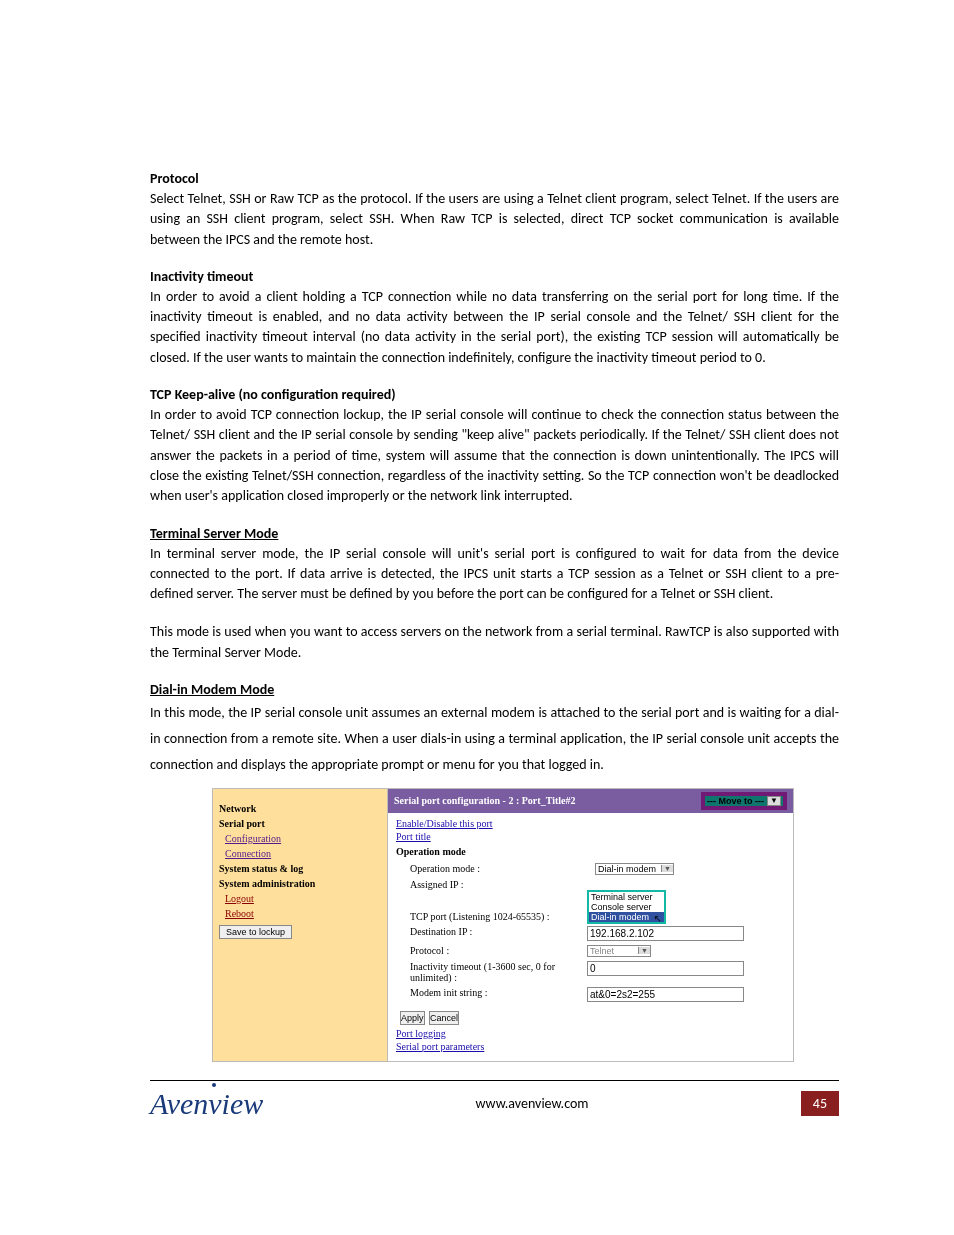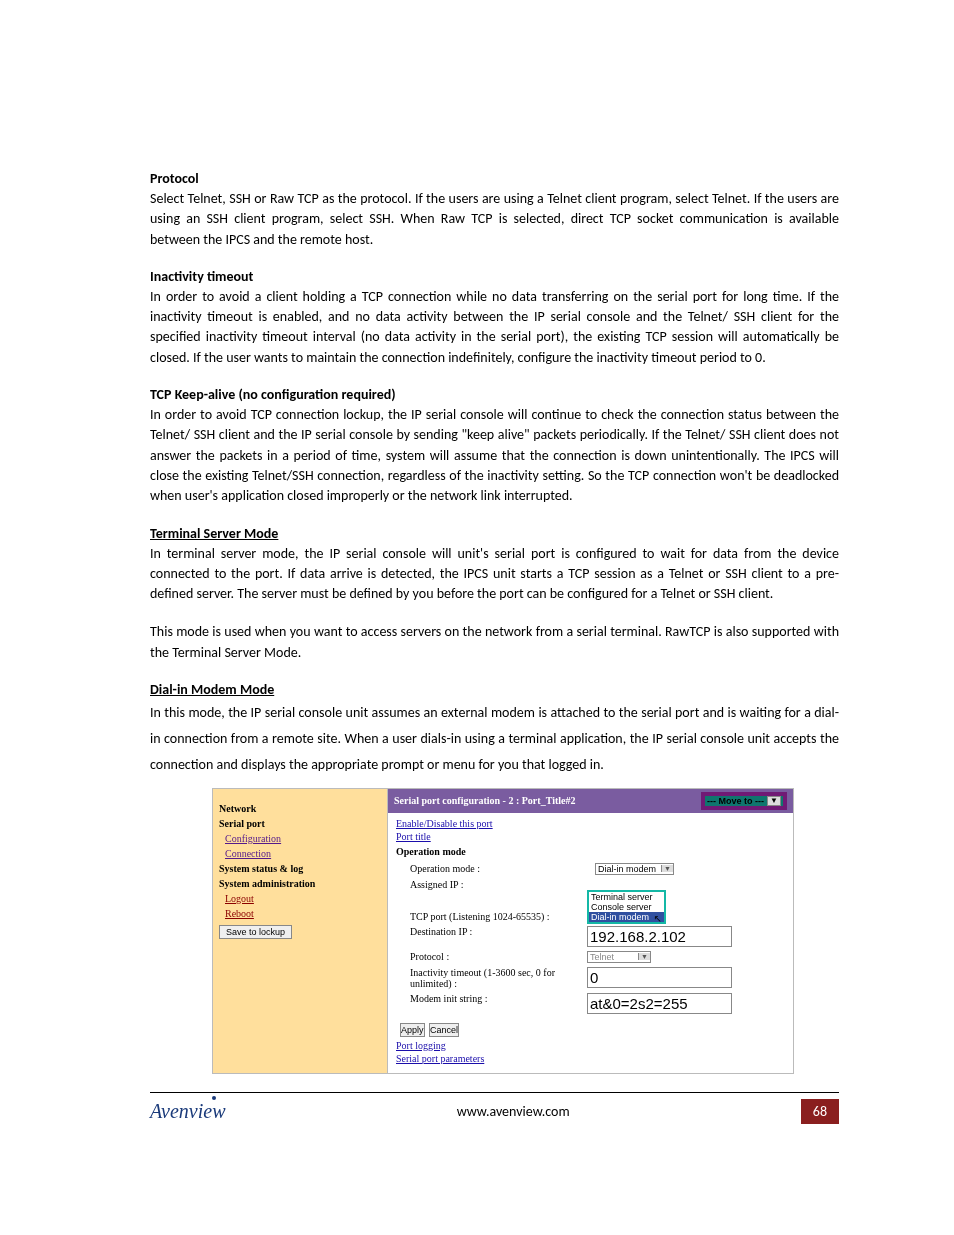--- a/index.html
+++ b/index.html
@@ -112,22 +112,22 @@
     padding: 2px 0;
   }
   .form-label {
     width: 185px;
     padding-left: 8px;
     box-sizing: border-box;
     margin-left: 6px;
   }
   .form-field input[type="text"] {
     font-family: Arial, sans-serif;
-    font-size: 15px;
-    width: 145px;
+    font-size: 10px;
+    width: 157px;
     border: 1px solid #888;
     padding: 1px 2px;
     box-sizing: border-box;
   }
   .select-box {
     font-family: Arial, sans-serif;
     font-size: 9px;
     border: 1px solid #888;
     width: 60px;
     display: inline-flex;
@@ -190,21 +190,21 @@
     margin: 0 0 6px 0;
   }
   .footer {
     display: flex;
     justify-content: space-between;
     align-items: center;
     font-size: 14px;
   }
   .logo {
     font-family: "Times New Roman", serif;
-    font-size: 20px;
+    font-size: 30px;
     font-style: italic;
     color: #1a3a7a;
     position: relative;
   }
   .logo .dot {
     position: absolute;
     top: -4px;
     left: 62px;
     width: 4px;
     height: 4px;
@@ -323,17 +323,17 @@
     </div>
   </div>
 
   <div class="footer-wrap">
     <div class="footer-line"></div>
     <div class="footer">
       <span class="logo">
         <span>Avenview</span><span class="dot"></span>
       </span>
       <span class="footer-url">www.avenview.com</span>
-      <span class="page-number">68</span>
+      <span class="page-number">45</span>
     </div>
   </div>
 
 </div>
 
 </body></html>

